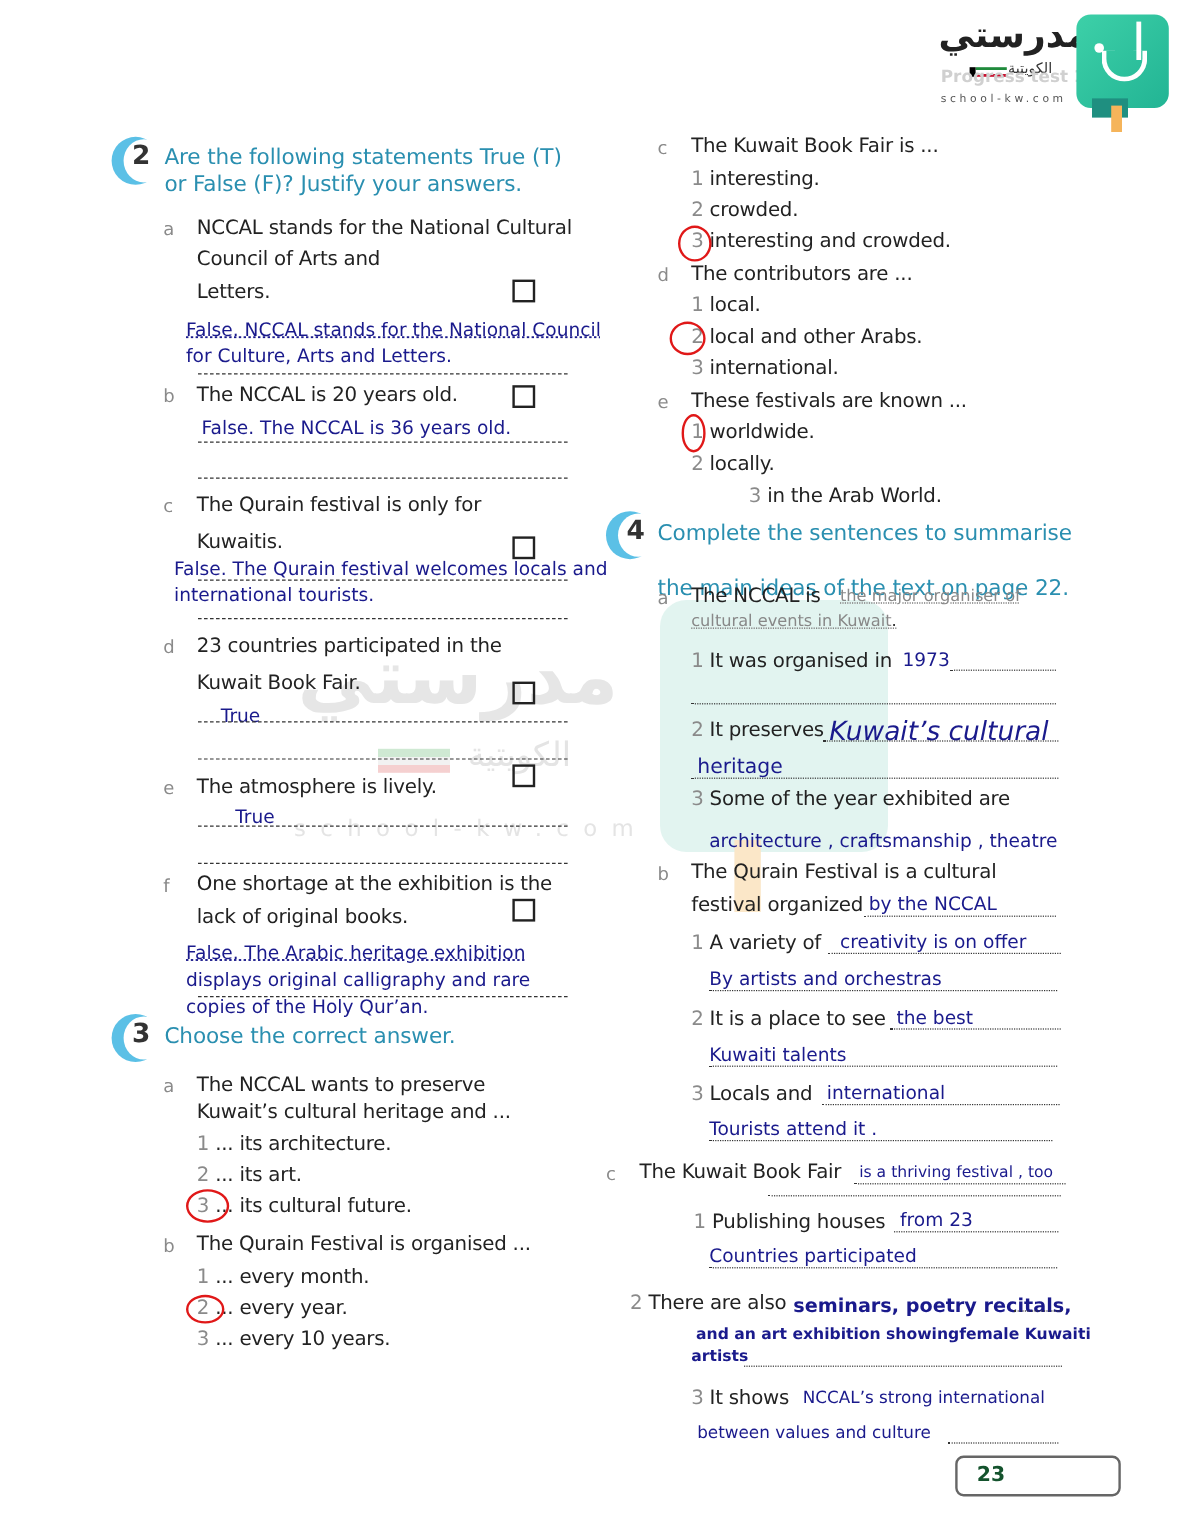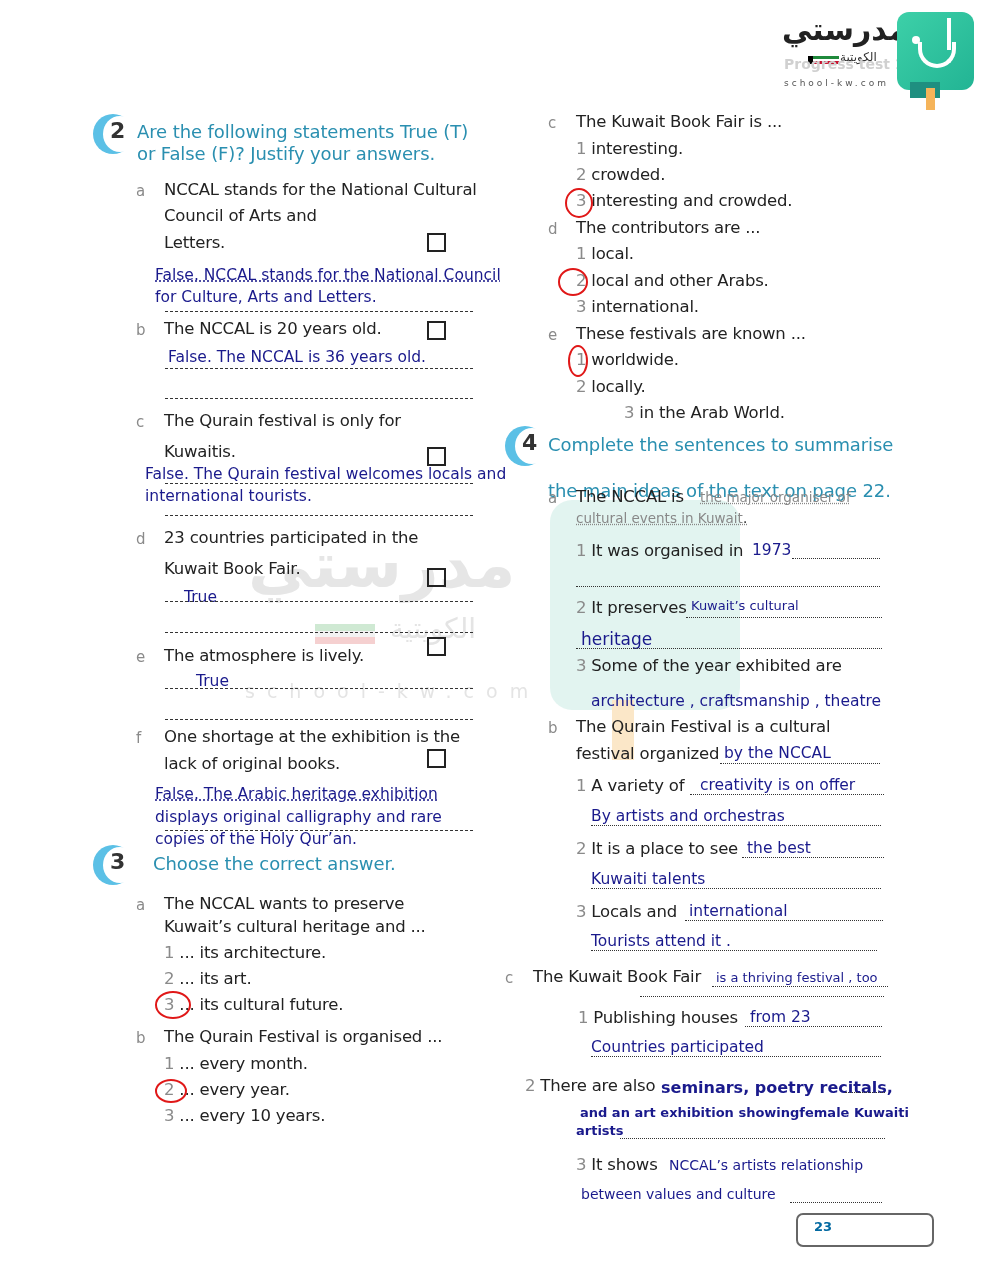--- a/index.html
+++ b/index.html
@@ -15,21 +15,21 @@
   .dash { position:absolute; height:0; border-bottom:1.6px dashed #333; }
   .dots { position:absolute; height:0; border-bottom:1.6px dotted #333; }
   .cb { position:absolute; width:15px; height:15px; border:2px solid #222; background:transparent; }
   .badge { position:absolute; width:44px; height:44px; }
   .badge .moon { position:absolute; left:0; top:0; width:40px; height:40px; border-radius:50%; background:#5bc0e6; }
   .badge .moon-cut { position:absolute; left:10px; top:2px; width:34px; height:36px; border-radius:50%; background:#ffffff; }
   .badge .n { position:absolute; left:17px; top:4px; font-size:22px; font-weight:bold; color:#333; }
   .circle { position:absolute; border:2.5px solid #e01818; border-radius:50%; }
   .wm-text { position:absolute; color:#e4e4e4; }
   .pagebox { position:absolute; left:796px; top:1213px; width:134px; height:30px; border:2px solid #666; border-radius:7px; }
-  .pagebox span { position:absolute; left:16px; top:4px; font-size:13px; font-weight:bold; color:#0369a1; }
+  .pagebox span { position:absolute; left:16px; top:4px; font-size:17px; font-weight:bold; color:#14532d; }
 </style>
 </head>
 <body>
 
 <div>
   <div class="abs" style="left:550px;top:500px;width:190px;height:210px;border-radius:22px;background:#dff3ee;opacity:0.9;"></div>
   <div class="abs" style="left:612px;top:700px;width:22px;height:60px;background:#fbe7c8;"></div>
   <div class="wm-text" style="left:248px;top:528px;font-size:64px;font-weight:bold;color:#e6e6e6;">مدرستي</div>
   <div class="abs" style="left:315px;top:624px;width:60px;height:20px;background:linear-gradient(#cfe9d3 0 33%,#f2f2f2 33% 66%,#f5d0d0 66%);"></div>
   <div class="wm-text" style="left:390px;top:612px;font-size:28px;">الكويتية</div>
@@ -108,21 +108,21 @@
   <div class="dash" style="left:165px;top:830px;width:308px;"></div>
   <div class="abs ans" style="left:155px;top:830px;">copies of the Holy Qur’an.</div>
 </div>
 
 <div>
   <div class="badge" style="left:93px;top:845px;">
     <div class="moon"></div>
       <div class="moon-cut"></div>
     <div class="n">3</div>
   </div>
-  <div class="abs heading" style="left:137px;top:853px;margin-left:16px;">Choose the correct answer.</div>
+  <div class="abs heading" style="left:137px;top:853px;">Choose the correct answer.</div>
 
   <div class="abs lbl" style="left:136px;top:896px;">a</div>
   <div class="abs q" style="left:164px;top:894px;">The NCCAL wants to preserve</div>
   <div class="abs q" style="left:164px;top:917px;">Kuwait’s cultural heritage and ...</div>
   <div class="abs q" style="left:164px;top:943px;"><span class="num">1 </span><span>... its architecture.</span></div>
   <div class="abs q" style="left:164px;top:969px;"><span class="num">2 </span><span>... its art.</span></div>
   <div class="abs q" style="left:164px;top:995px;"><span class="num">3 </span><span>... its cultural future.</span></div>
   <div class="circle" style="left:155px;top:991px;width:32px;height:24px;"></div>
 
   <div class="abs lbl" style="left:136px;top:1029px;">b</div>
@@ -167,21 +167,21 @@
   <div class="abs q" style="left:576px;top:487px;">The NCCAL is</div>
   <div class="abs ans-u" style="left:700px;top:489px;font-size:13.5px;color:#888;">the major organiser of</div>
   <div class="abs ans-u" style="left:576px;top:510px;font-size:13.5px;color:#888;"><span>cultural events in Kuwait</span><span style="color:#222;text-decoration:none;">.</span></div>
 
   <div class="abs q" style="left:576px;top:541px;"><span class="num">1 </span><span>It was organised in</span></div>
   <div class="abs ans" style="left:752px;top:541px;">1973</div>
   <div class="dots" style="left:792px;top:558px;width:88px;"></div>
   <div class="dots" style="left:576px;top:586px;width:304px;"></div>
 
   <div class="abs q" style="left:576px;top:598px;"><span class="num">2 </span><span>It preserves</span></div>
-  <div class="abs ans" style="left:691px;top:598px;font-size:13px;">Kuwait’s cultural</div>
+  <div class="abs ans" style="left:691px;top:598px;font-size:22px;font-style:italic;">Kuwait’s cultural</div>
   <div class="dots" style="left:686px;top:617px;width:196px;"></div>
   <div class="abs ans" style="left:581px;top:629px;font-size:17px;">heritage</div>
   <div class="dots" style="left:576px;top:648px;width:306px;"></div>
 
   <div class="abs q" style="left:576px;top:656px;"><span class="num">3 </span><span>Some of the year exhibited are</span></div>
   <div class="abs ans" style="left:591px;top:692px;">architecture , craftsmanship , theatre</div>
 
   <div class="abs lbl" style="left:548px;top:719px;">b</div>
   <div class="abs q" style="left:576px;top:717px;">The Qurain Festival is a cultural</div>
   <div class="abs q" style="left:576px;top:744px;">festival organized</div>
@@ -219,20 +219,20 @@
   <div class="dots" style="left:591px;top:1056px;width:290px;"></div>
 
   <div class="abs q" style="left:525px;top:1076px;"><span class="num">2 </span><span>There are also</span></div>
   <div class="abs ans" style="left:661px;top:1078px;font-size:16px;font-weight:bold;">seminars, poetry recitals,</div>
   <div class="dots" style="left:845px;top:1092px;width:40px;"></div>
   <div class="abs ans" style="left:580px;top:1105px;font-size:13px;font-weight:bold;">and an art exhibition showingfemale Kuwaiti</div>
   <div class="abs ans" style="left:576px;top:1123px;font-size:13px;font-weight:bold;">artists</div>
   <div class="dots" style="left:620px;top:1138px;width:265px;"></div>
 
   <div class="abs q" style="left:576px;top:1155px;"><span class="num">3 </span><span>It shows</span></div>
-  <div class="abs ans" style="left:669px;top:1157px;font-size:14px;">NCCAL’s artists relationship</div>
+  <div class="abs ans" style="left:669px;top:1157px;font-size:14px;">NCCAL’s strong international</div>
   <div class="abs ans" style="left:581px;top:1186px;font-size:14px;">between values and culture</div>
   <div class="dots" style="left:790px;top:1202px;width:92px;"></div>
 </div>
 
 <div class="pagebox">
   <span>23</span>
 </div>
 
 </body></html>

